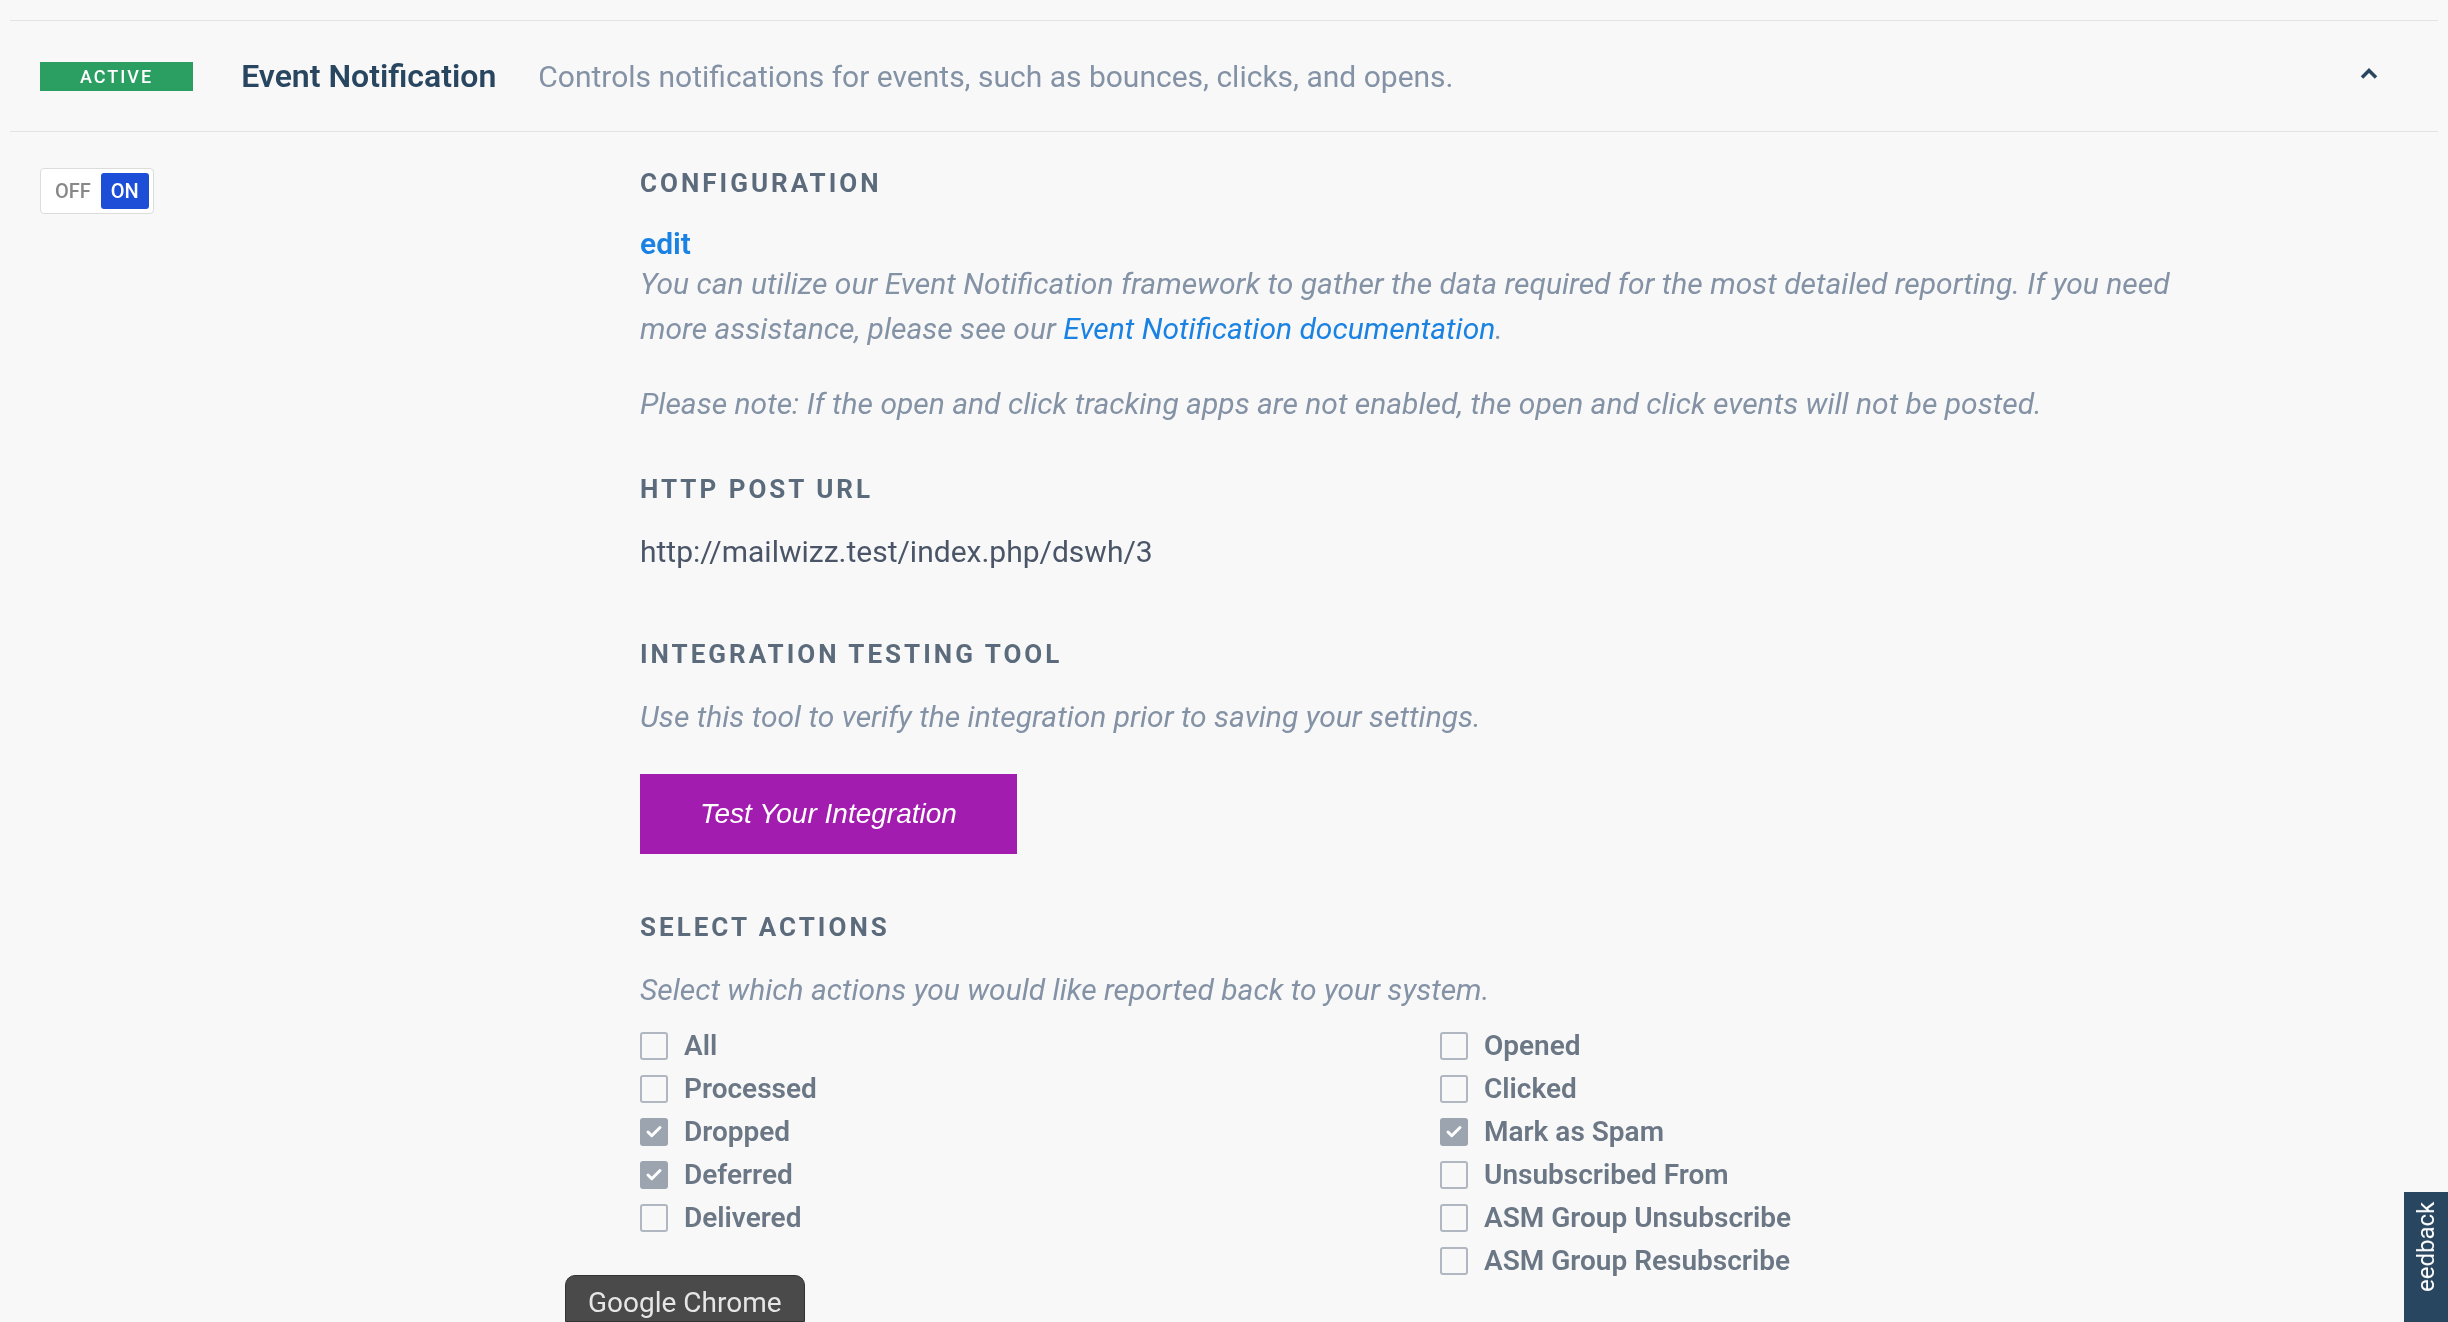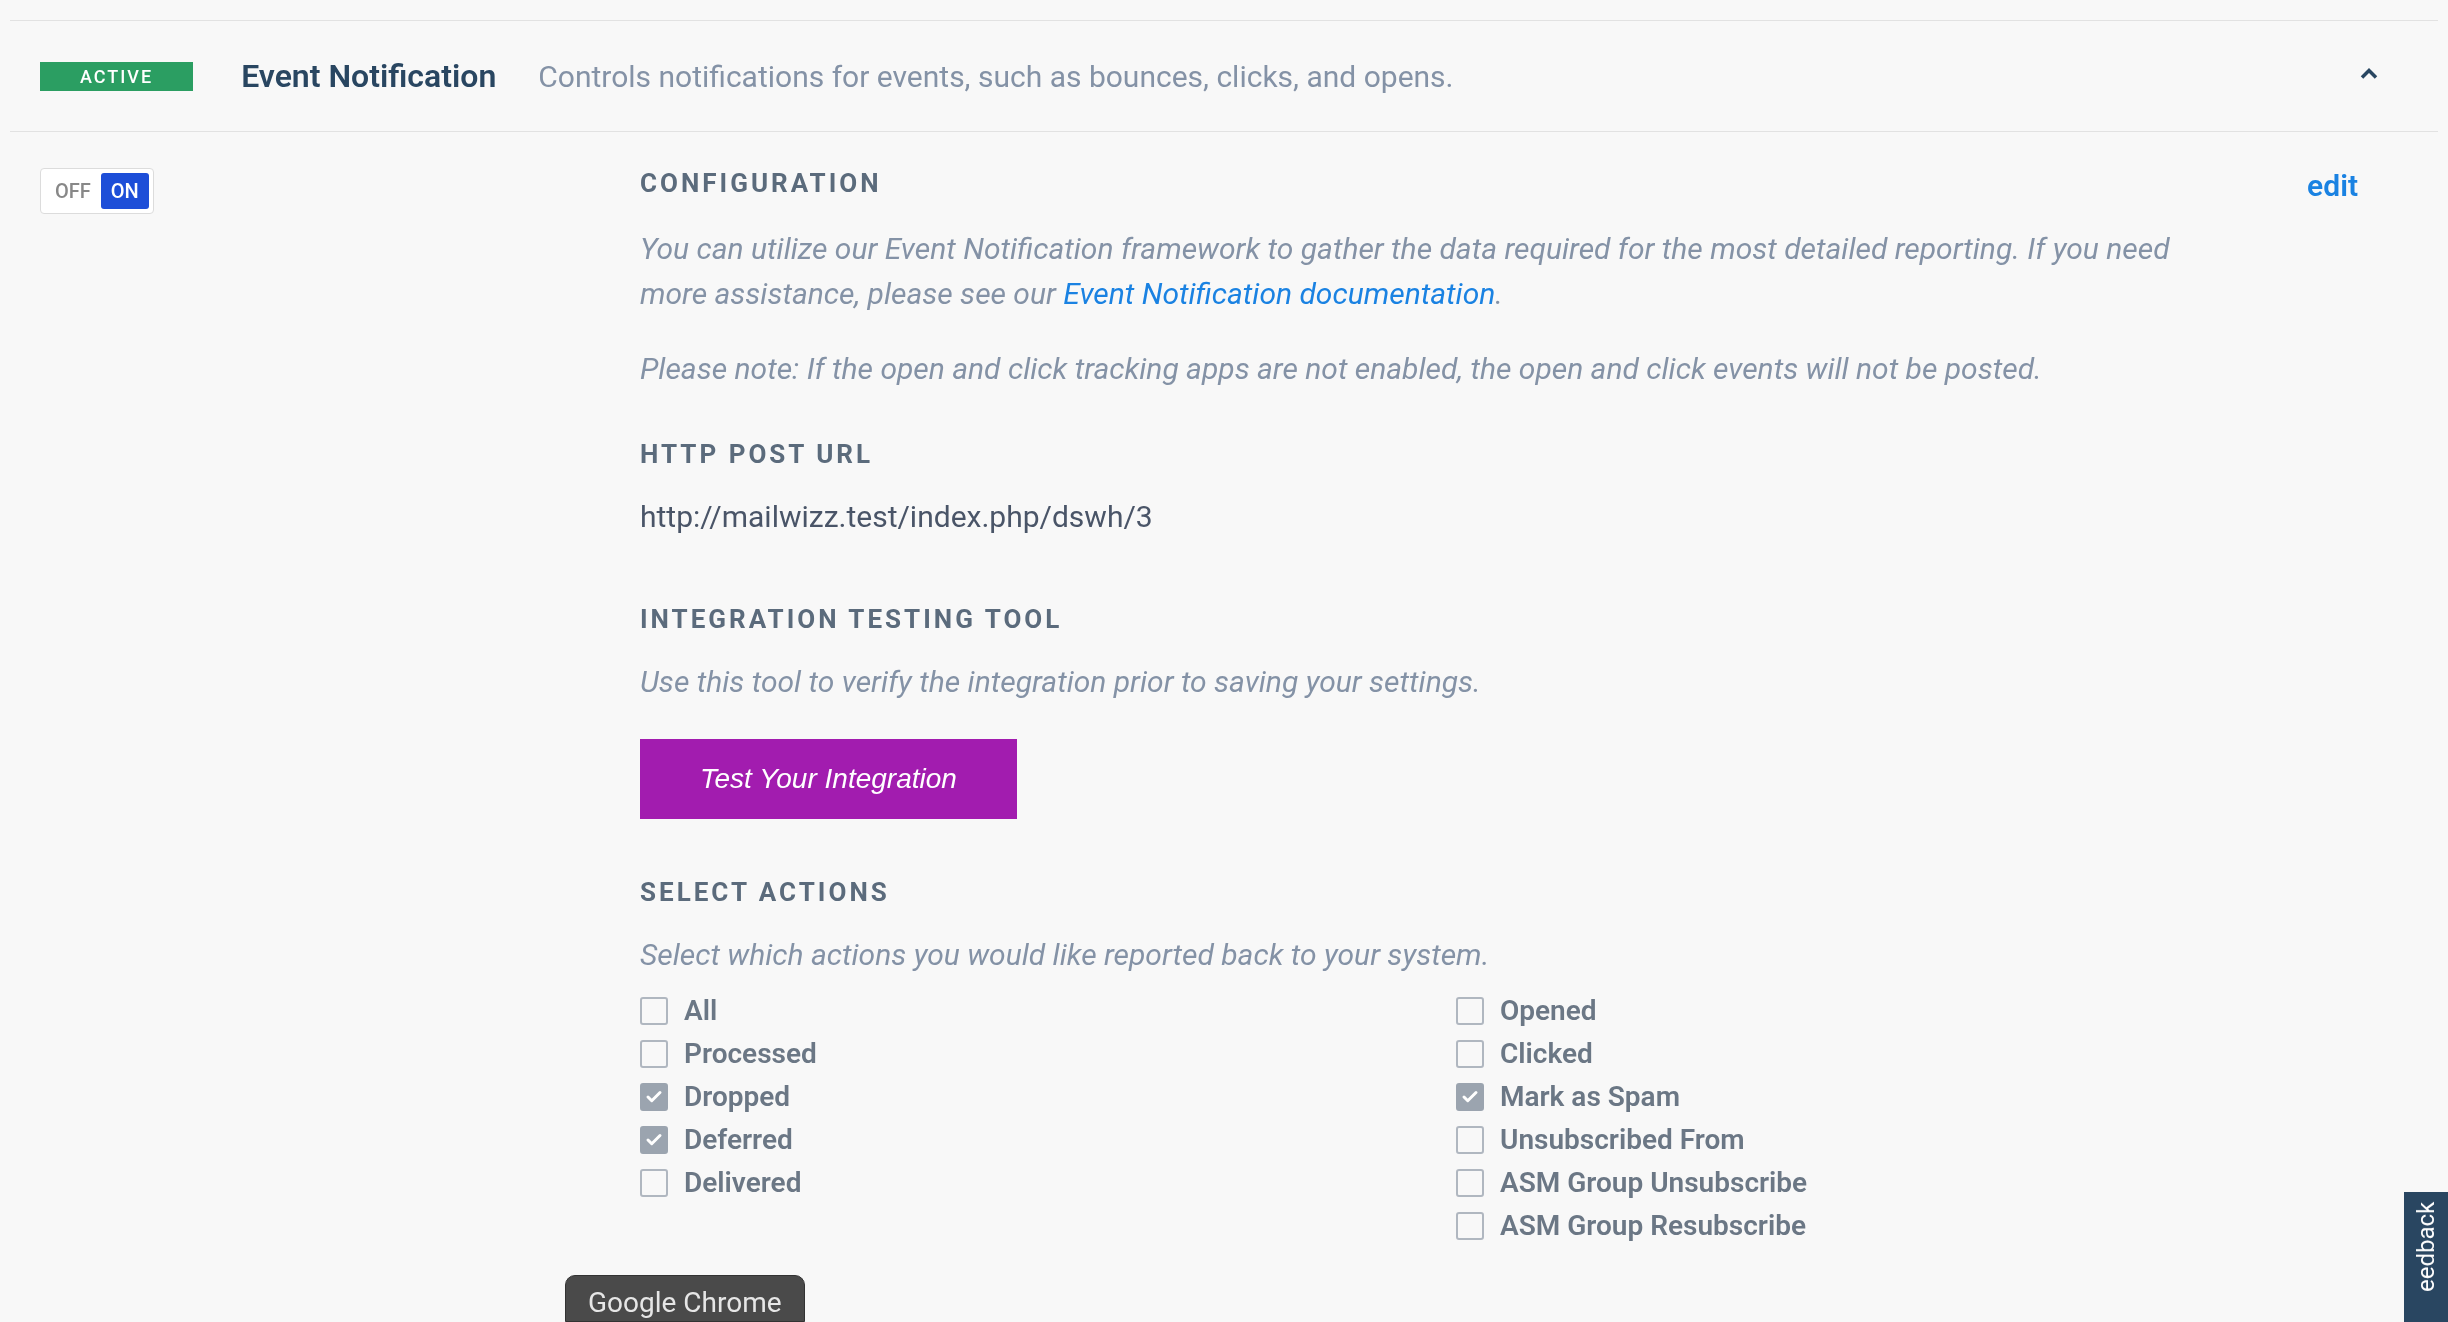--- a/index.html
+++ b/index.html
@@ -91,20 +91,21 @@
     border-radius: 3px;
   }
   .right-col {
     flex: 1;
     padding-right: 80px;
   }
   .section-header-row {
     display: flex;
     justify-content: space-between;
     align-items: flex-start;
+    flex-direction: column;
   }
   .section-title {
     color: #5b6b7c;
     font-size: 26px;
     font-weight: 700;
     letter-spacing: 3px;
     margin-bottom: 28px;
   }
   .edit-link {
     color: #1a82e2;
@@ -161,21 +162,21 @@
     margin-bottom: 58px;
   }
   .actions-desc {
     color: #8492a6;
     font-size: 30px;
     font-style: italic;
     margin-bottom: 22px;
   }
   .checkbox-grid {
     display: flex;
-    gap: 16px;
+    gap: 0;
   }
   .checkbox-col {
     width: 800px;
     display: flex;
     flex-direction: column;
     gap: 10px;
   }
   .checkbox-row {
     display: flex;
     align-items: center;

